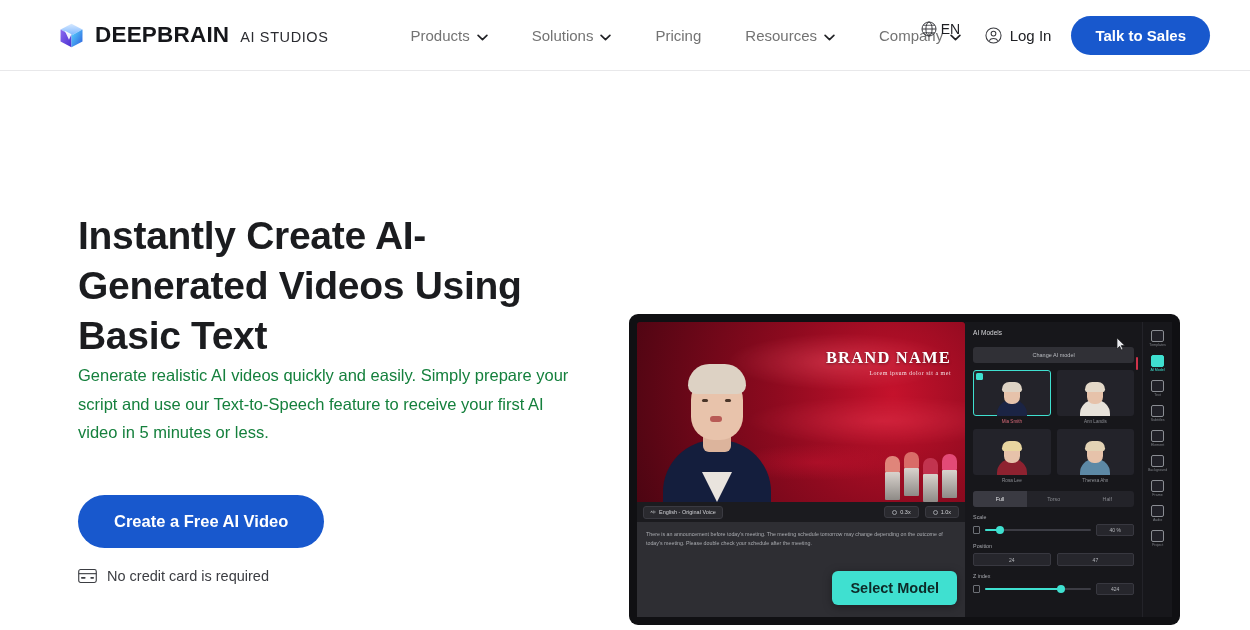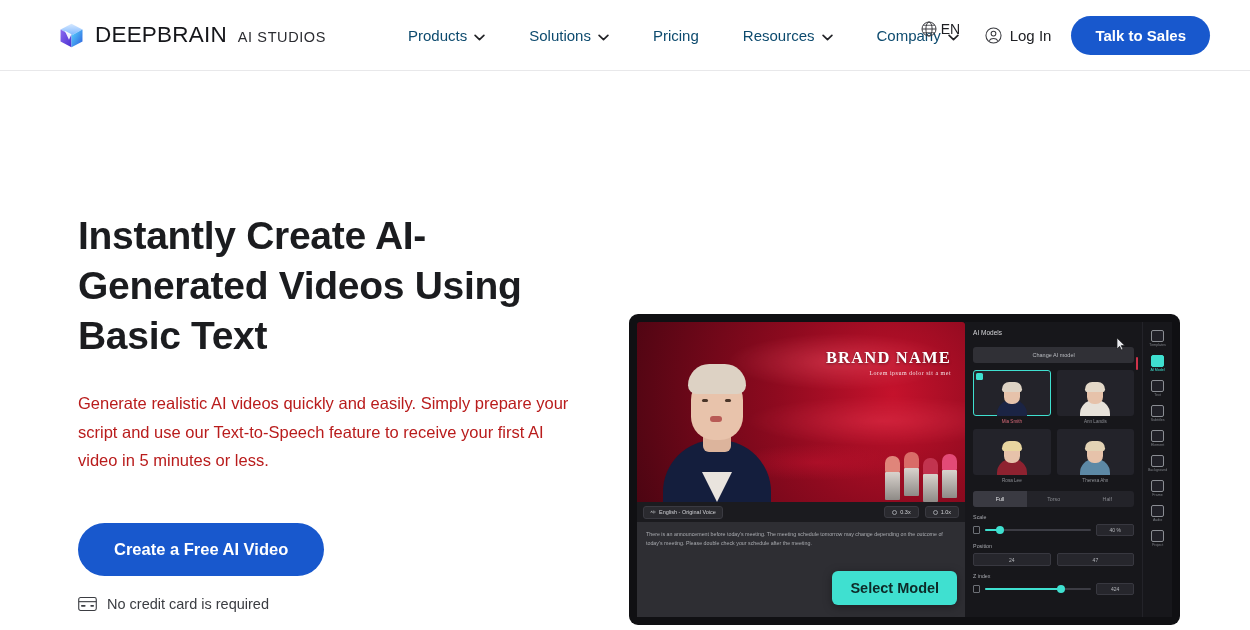--- a/index.html
+++ b/index.html
@@ -25,21 +25,21 @@
   .brand {
     display: flex;
     align-items: center;
     gap: 10px;
     margin-left: 58px;
     text-decoration: none;
   }
   .logo-cube { width: 27px; height: 27px; display: block; }
   .brand-name {
     font-size: 22.5px;
-    font-weight: 400;
+    font-weight: 700;
     letter-spacing: 0.2px;
     color: #15161a;
   }
   .brand-sub {
     font-size: 14.5px;
     font-weight: 500;
     letter-spacing: 0.6px;
     color: #2b2c31;
     margin-left: 1px;
     position: relative;
@@ -50,21 +50,21 @@
     display: flex;
     align-items: center;
     margin-left: 60px;
     gap: 0px;
   }
   .nav-item {
     display: flex;
     align-items: center;
     gap: 7px;
     font-size: 15px;
-    color: #0c4a6e;
+    color: #737373;
     padding: 8px 22px;
     cursor: pointer;
     white-space: nowrap;
     position: relative;
   }
   .chev {
     width: 11px; height: 7px;
     display: inline-block;
     flex: 0 0 auto;
   }
@@ -130,24 +130,23 @@
     width: 520px;
   }
   .headline {
     font-size: 39px;
     line-height: 50px;
     font-weight: 700;
     letter-spacing: -0.3px;
     color: #1b1c1f;
   }
   .subcopy {
-    margin-top: 28px;
     font-size: 16.5px;
     line-height: 28.5px;
-    color: #b91c1c;
+    color: #15803d;
     width: 500px;
   }
   .cta-primary {
     margin-top: 48px;
     background: #1858cd;
     color: #fff;
     font-size: 16.5px;
     font-weight: 700;
     border: none;
     border-radius: 30px;

